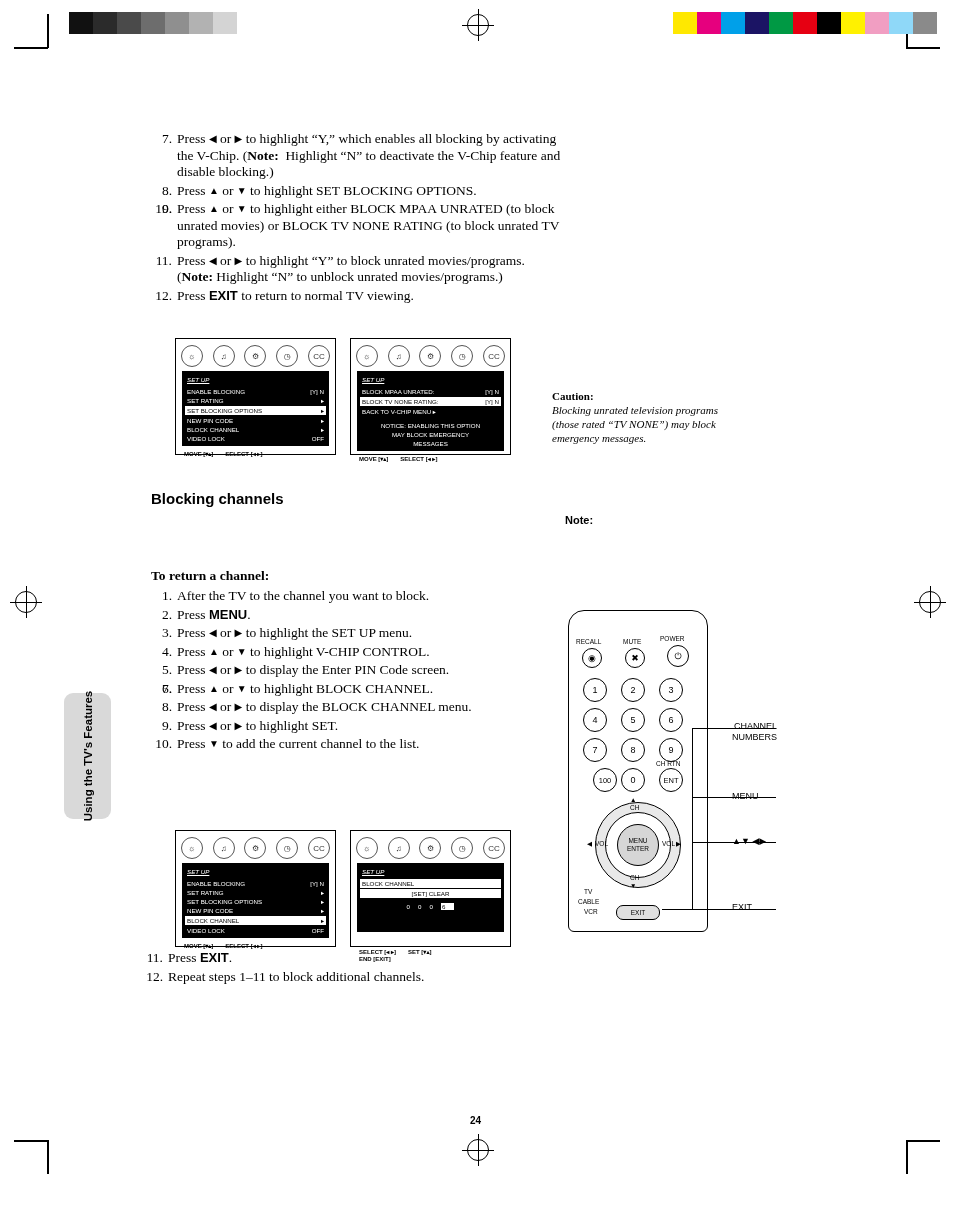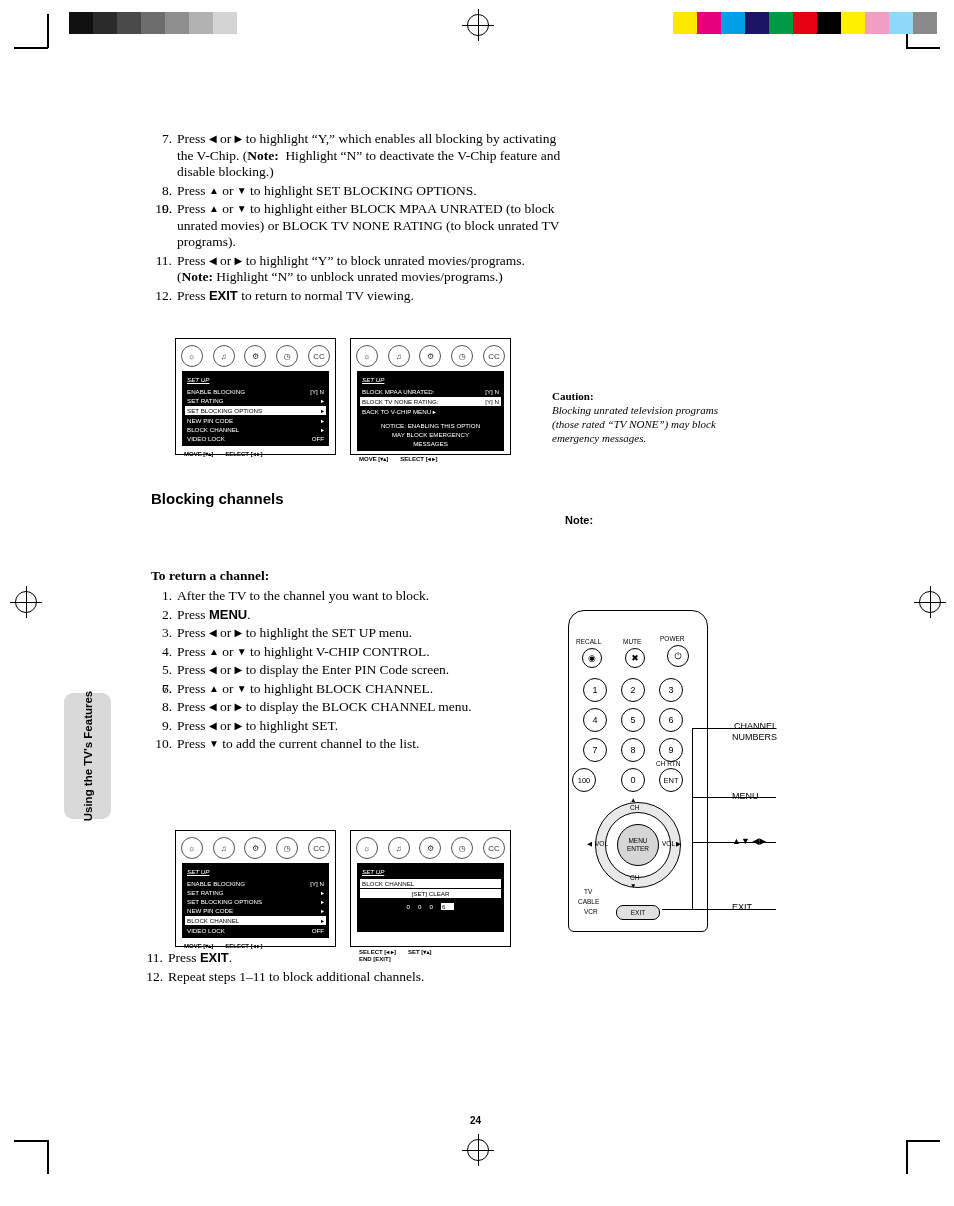--- a/index.html
+++ b/index.html
@@ -393,21 +393,21 @@
 
     <div class="rbtn" style="left:15px;top:68px;width:22px;height:22px;">1</div>
     <div class="rbtn" style="left:53px;top:68px;width:22px;height:22px;">2</div>
     <div class="rbtn" style="left:91px;top:68px;width:22px;height:22px;">3</div>
     <div class="rbtn" style="left:15px;top:98px;width:22px;height:22px;">4</div>
     <div class="rbtn" style="left:53px;top:98px;width:22px;height:22px;">5</div>
     <div class="rbtn" style="left:91px;top:98px;width:22px;height:22px;">6</div>
     <div class="rbtn" style="left:15px;top:128px;width:22px;height:22px;">7</div>
     <div class="rbtn" style="left:53px;top:128px;width:22px;height:22px;">8</div>
     <div class="rbtn" style="left:91px;top:128px;width:22px;height:22px;">9</div>
-    <div class="rbtn" style="left:4px;top:158px;width:22px;height:22px;font-size:7.5px;">100</div>
+    <div class="rbtn" style="left:25px;top:158px;width:22px;height:22px;font-size:7.5px;">100</div>
     <div class="rbtn" style="left:53px;top:158px;width:22px;height:22px;">0</div>
     <div class="rbtn" style="left:91px;top:158px;width:22px;height:22px;font-size:7.5px;">ENT</div>
     <div class="rlabel" style="left:88px;top:150px;">CH RTN</div>
 
     <div style="position:absolute;left:27px;top:192px;width:84px;height:84px;border:1.2px solid #000;border-radius:50%;background:#e9e9e9;"></div>
     <div style="position:absolute;left:37px;top:202px;width:64px;height:64px;border:1px solid #000;border-radius:50%;background:#fff;"></div>
     <div class="rbtn" style="left:49px;top:214px;width:40px;height:40px;background:#d6d6d6;flex-direction:column;font-size:6.5px;line-height:8px;">
       <span>MENU</span>
       <span>ENTER</span>
     </div>

